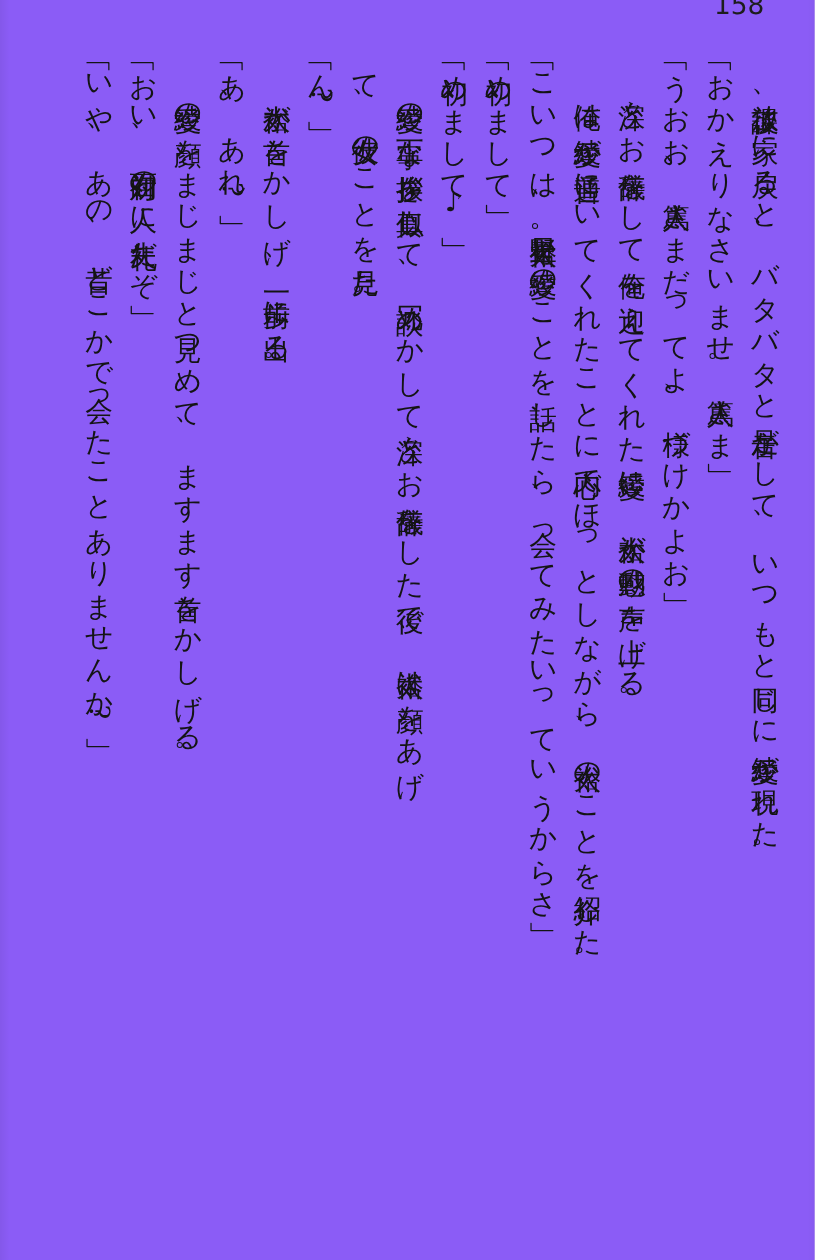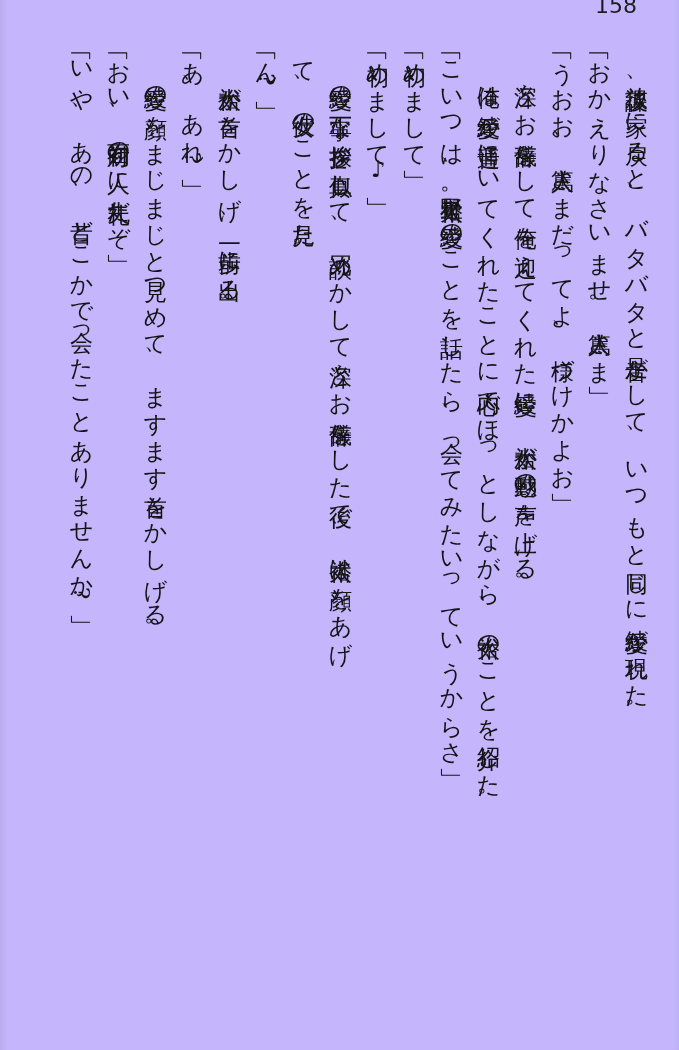--- a/index.html
+++ b/index.html
@@ -4,21 +4,21 @@
 <style>
   html, body {
     margin: 0;
     padding: 0;
     background: #e8e8e6;
   }
   .page {
     position: relative;
     width: 679px;
     height: 1050px;
-    background: #c4b5fd;
+    background: #8b5cf6;
     overflow: hidden;
     font-family: "DejaVu Serif", "Liberation Serif", serif;
   }
   
   .page::before {
     content: "";
     position: absolute;
     inset: 0;
     background:
       linear-gradient(to right, rgba(0,0,0,0.05), rgba(0,0,0,0) 8px),

